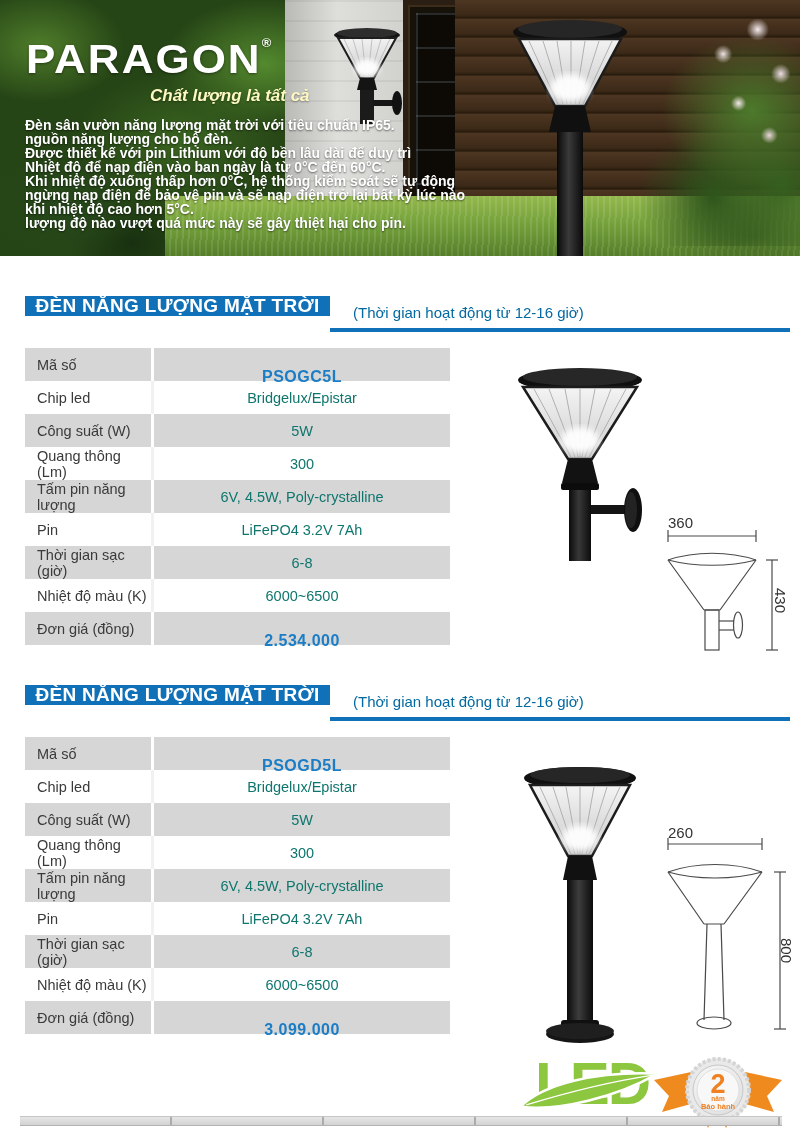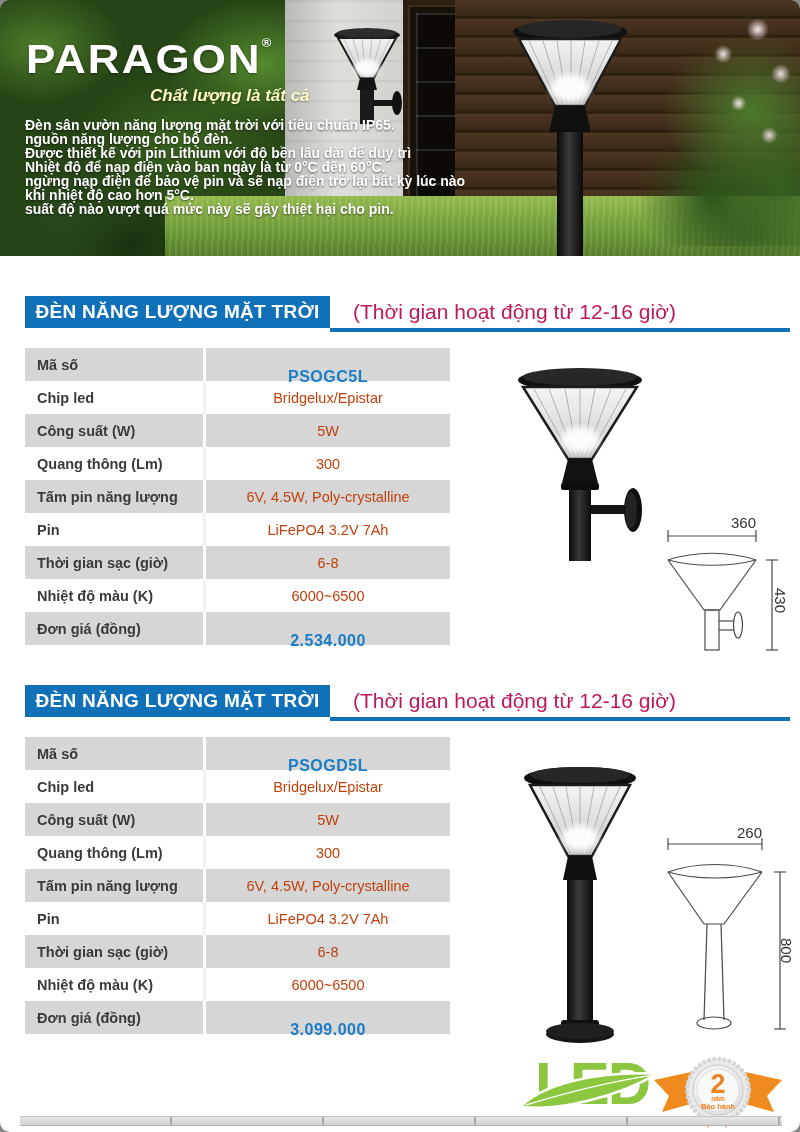--- a/index.html
+++ b/index.html
@@ -1,17 +1,17 @@
 <!DOCTYPE html>
 <html><head>
 <meta charset="utf-8">
 <style>
   * { box-sizing: border-box; margin: 0; padding: 0; }
   body { background:#888; font-family:"Liberation Sans", sans-serif; }
-  .page { position:relative; width:800px; height:1132px; background:#fff; margin:0 auto; overflow:hidden;border-radius:10px; }
+  .page { position:relative; width:800px; height:1132px; background:#fff; margin:0 auto; overflow:hidden; }
 
   
   .hero { position:absolute; left:0; top:0; width:800px; height:256px; overflow:hidden; background:#1d3311; }
   .hero-foliage { position:absolute; left:0; top:0; width:330px; height:256px;
     background:
       radial-gradient(ellipse 120px 80px at 12% 18%, #4f7d2a 0%, rgba(79,125,42,0) 70%),
       radial-gradient(ellipse 150px 100px at 55% 55%, #3a6420 0%, rgba(58,100,32,0) 70%),
       radial-gradient(ellipse 110px 80px at 20% 80%, #26481b 0%, rgba(38,72,27,0) 70%),
       radial-gradient(ellipse 140px 90px at 80% 25%, #548a2e 0%, rgba(84,138,46,0) 72%),
       radial-gradient(ellipse 90px 60px at 40% 95%, #183010 0%, rgba(24,48,16,0) 70%),
@@ -51,40 +51,40 @@
   .brand-logo { position:absolute; left:26px; top:34px; color:#fff; font-weight:bold; font-size:44px;
     letter-spacing:2px; transform:scaleY(0.92); text-shadow:0 1px 3px rgba(0,0,0,0.45); white-space:nowrap; }
   .brand-reg { font-size:13px; vertical-align:28px; letter-spacing:0; }
   .brand-tagline { position:absolute; left:150px; top:86px; color:#fef9c3; font-style:italic; font-weight:bold;
     font-size:17px; text-shadow:0 1px 2px rgba(0,0,0,0.35); white-space:nowrap; }
   .hero-desc { position:absolute; left:25px; top:118px; width:450px; color:#fff; font-size:14px;
     font-weight:bold; line-height:14px; text-shadow:0 1px 2px rgba(0,0,0,0.55); }
 
   
   .section-header { position:absolute; left:25px; width:765px; height:36px; }
-  .header-box { position:absolute; left:0; top:0; width:305px; height:32px; background:#1070b8;
+  .header-box { position:absolute; left:0; top:0; width:305px; height:20px; background:#1070b8;
     color:#fff; font-weight:bold; font-size:19px; display:flex; align-items:center; justify-content:center; letter-spacing:0.3px; }
-  .header-sub { position:absolute; left:328px; top:0; height:32px; display:flex; align-items:center; font-size:21px; color:#be185d; }
+  .header-sub { position:absolute; left:328px; top:0; height:32px; display:flex; align-items:center; font-size:15px; color:#0369a1; }
   .header-rule { position:absolute; left:305px; right:0; bottom:0; height:4px; background:#1070b8; }
 
   
   .spec-table { position:absolute; left:25px; width:425px; }
   .spec-row { display:flex; height:33px; }
   .spec-row.gray { background:#d6d6d6; }
   .spec-row.white { background:#ffffff; }
-  .spec-label { width:181px; padding-left:12px; display:flex; align-items:center; font-weight:bold;
+  .spec-label { width:129px; padding-left:12px; display:flex; align-items:center; font-weight:normal;
     color:#3a3a3a; font-size:14.5px; }
   .spec-row.gray .spec-label { border-right:3px solid #fff; }
   .spec-row.white .spec-label { border-right:3px solid #f1f1f1; }
-  .spec-value { flex:1; display:flex; align-items:center; justify-content:center; font-size:14.5px; color:#c2410c; }
+  .spec-value { flex:1; display:flex; align-items:center; justify-content:center; font-size:14.5px; color:#0f766e; }
   .spec-value.hl { color:#1a7dc5; font-weight:bold; font-size:16px; letter-spacing:0.5px;margin-top:24px; }
 
   
   .dim-box { position:absolute; }
-  .dim-w-label { position:absolute; top:0; text-align:right; font-size:15px; color:#333; }
+  .dim-w-label { position:absolute; top:0; text-align:left; font-size:15px; color:#333; }
   .dim-h-label { position:absolute; font-size:15px; color:#333; transform:rotate(90deg); transform-origin:center; }
 
   
   .wm { position:absolute; left:262px; top:556px; width:180px; height:56px; opacity:0.96; }
   .wm-title { position:absolute; left:25px; top:4px; font-size:17px; font-weight:bold; color:#f47a20; white-space:nowrap; }
   .wm-rule { position:absolute; left:25px; top:25px; width:132px; height:3px; background:#2f7fc1; }
   .wm-sub { position:absolute; left:88px; top:30px; font-size:7px; letter-spacing:4px; color:#5d6a74; font-weight:bold; }
   .wm-note { position:absolute; left:62px; top:40px; font-size:7px; color:#f4a868; letter-spacing:1px; }
 
   
@@ -176,23 +176,24 @@
 
     <div class="brand-logo">
       <span>PARAGON</span><span class="brand-reg">®</span>
     </div>
     <div class="brand-tagline">Chất lượng là tất cả</div>
     <div class="hero-desc">
         <div>Đèn sân vườn năng lượng mặt trời với tiêu chuẩn IP65.</div>
         <div>nguồn năng lượng cho bộ đèn.</div>
         <div>Được thiết kế với pin Lithium với độ bền lâu dài để duy trì</div>
         <div>Nhiệt độ để nạp điện vào ban ngày là từ 0°C đến 60°C.</div>
+        <div>Khi nhiệt độ xuống thấp hơn 0°C, hệ thống kiểm soát sẽ tự động</div>
         <div>ngừng nạp điện để bảo vệ pin và sẽ nạp điện trở lại bất kỳ lúc nào</div>
         <div>khi nhiệt độ cao hơn 5°C.</div>
-        <div>suất độ nào vượt quá mức này sẽ gây thiệt hại cho pin.</div>
+        <div>lượng độ nào vượt quá mức này sẽ gây thiệt hại cho pin.</div>
       </div>
   </div>
 
   <div class="section-header" style="top:296px;">
     <div class="header-box">ĐÈN NĂNG LƯỢNG MẶT TRỜI</div>
     <div class="header-sub">(Thời gian hoạt động từ 12-16 giờ)</div>
     <div class="header-rule"></div>
   </div>
 
   <div class="spec-table" style="top:348px;">

